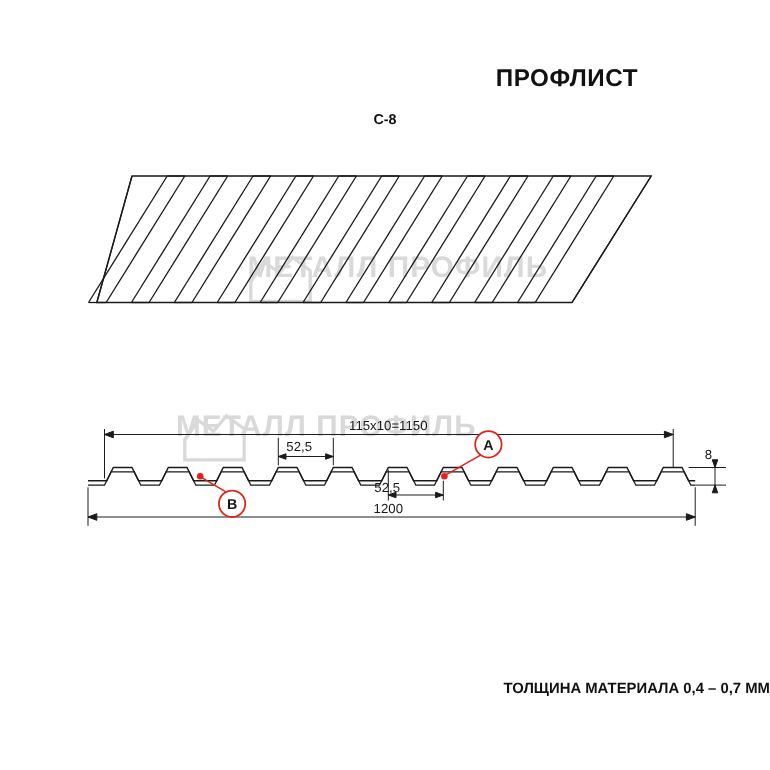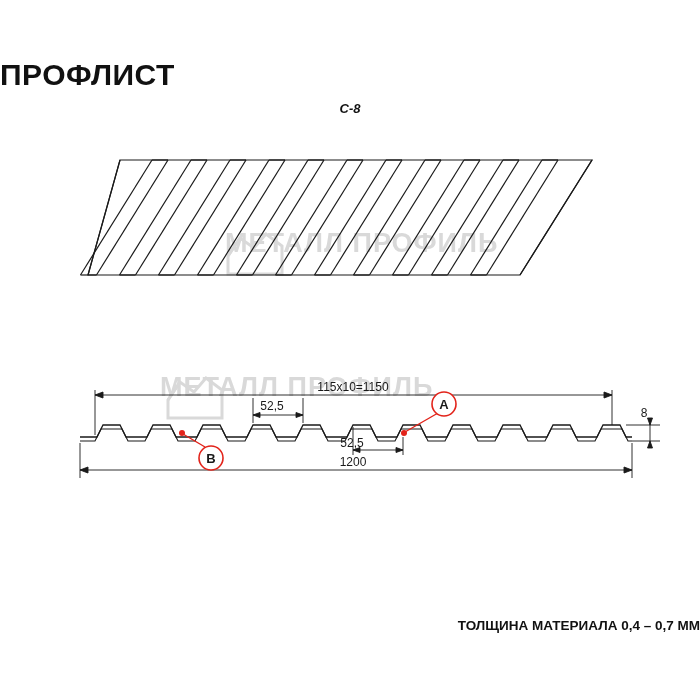--- a/index.html
+++ b/index.html
@@ -19,36 +19,35 @@
     position: absolute;
     inset: 0;
     width: 700px;
     height: 700px;
   }
   .title {
     position: absolute;
     top: 58px;
     left: 0;
     width: 580px;
-    text-align: left;
-    font-size: 30px;
+    text-align: right;
+    font-size: 22px;
     font-weight: bold;
     letter-spacing: 0.5px;
     color: #111111;
   }
   .subtitle {
     position: absolute;
     top: 101px;
     left: 0;
     width: 700px;
     text-align: center;
     font-size: 13px;
     font-weight: bold;
     color: #111111;
-    font-style: italic;
   }
   .footer-note {
     position: absolute;
     top: 618px;
     left: 0;
     width: 700px;
     text-align: right;
     font-size: 13.5px;
     font-weight: bold;
     color: #111111;

